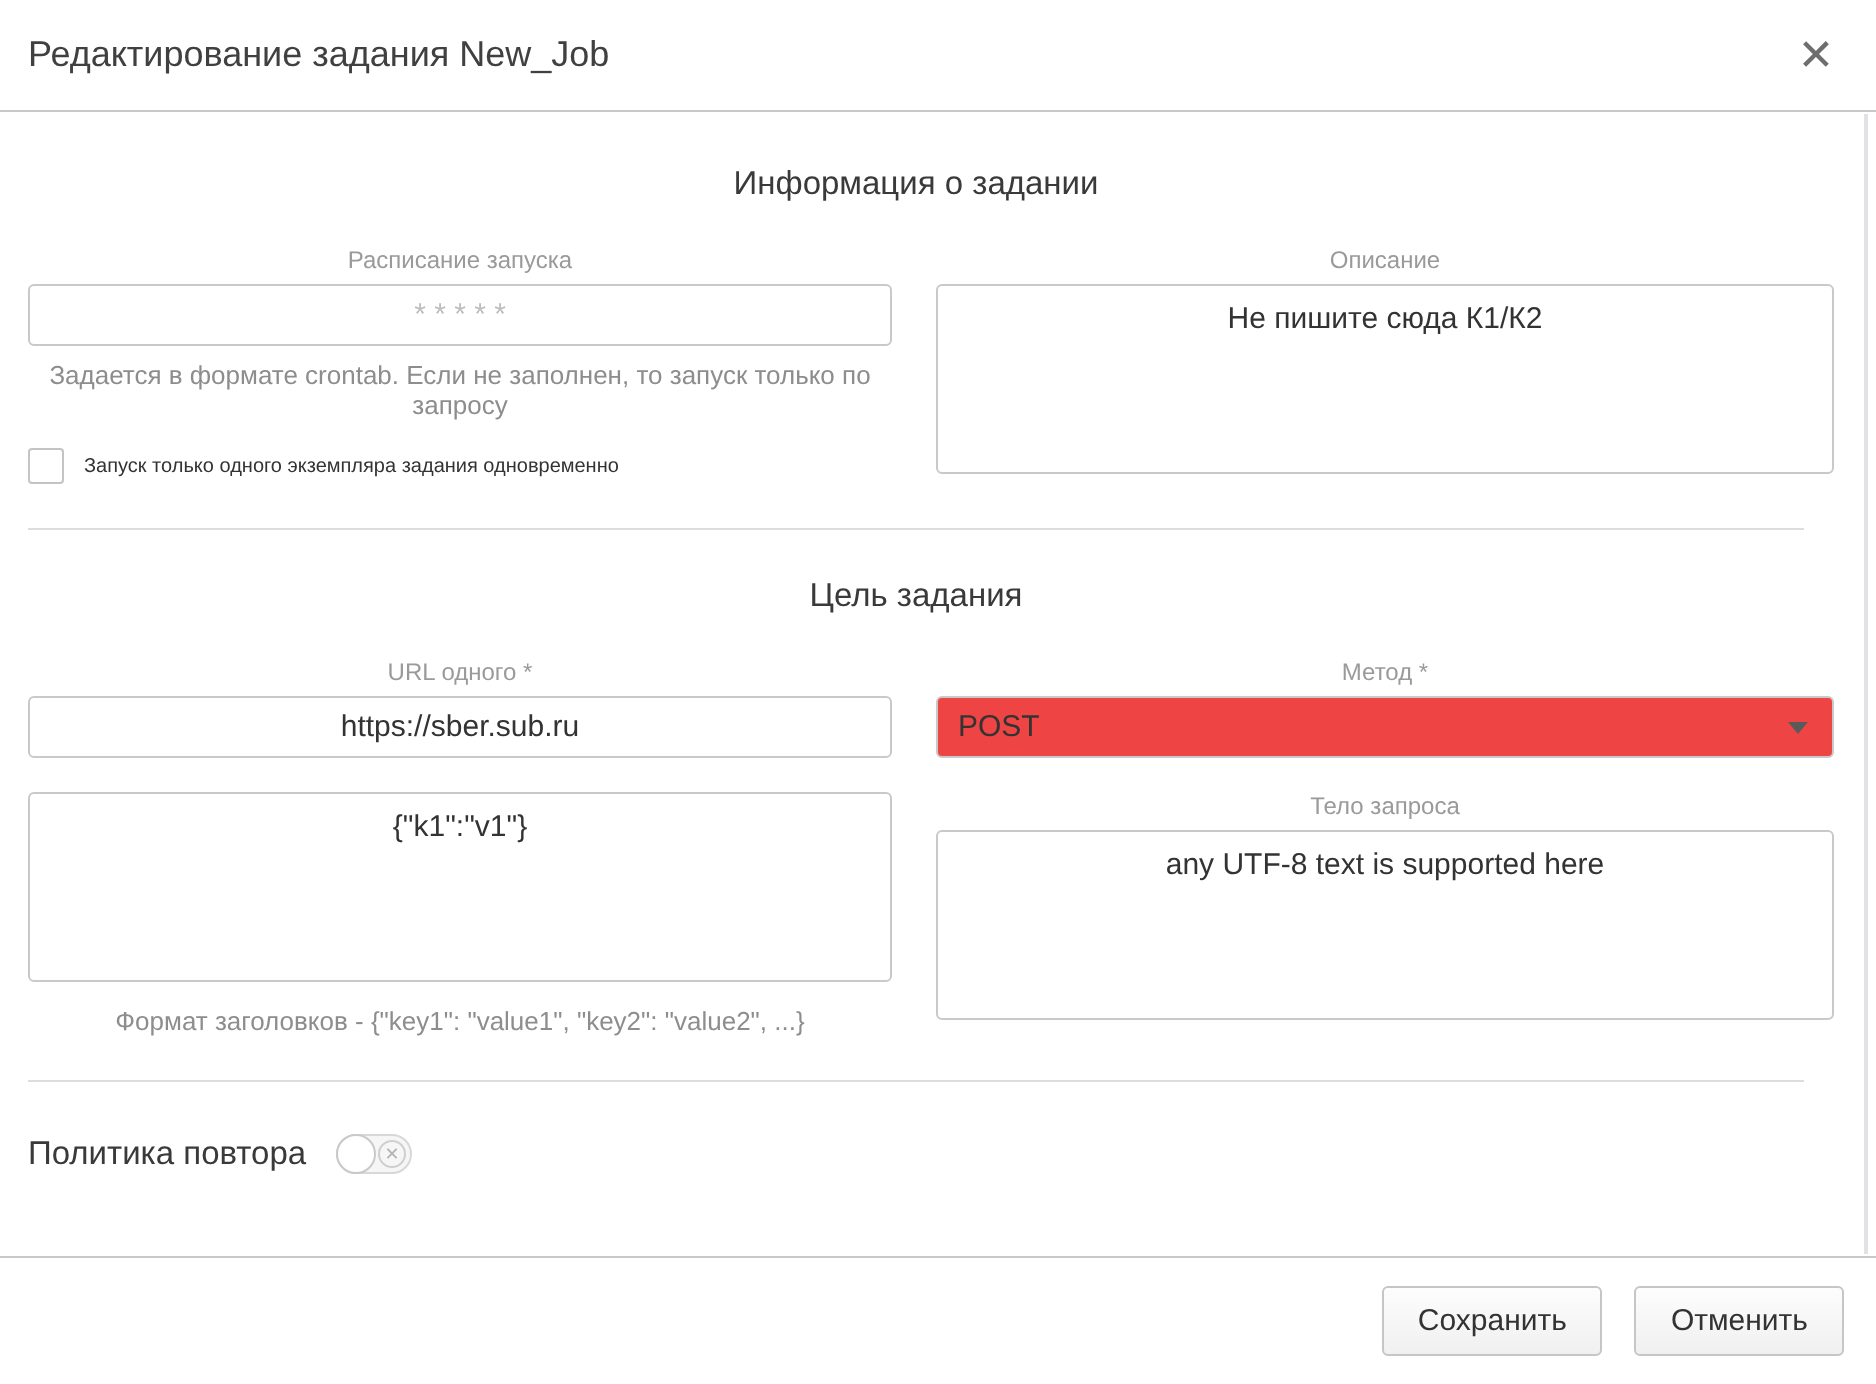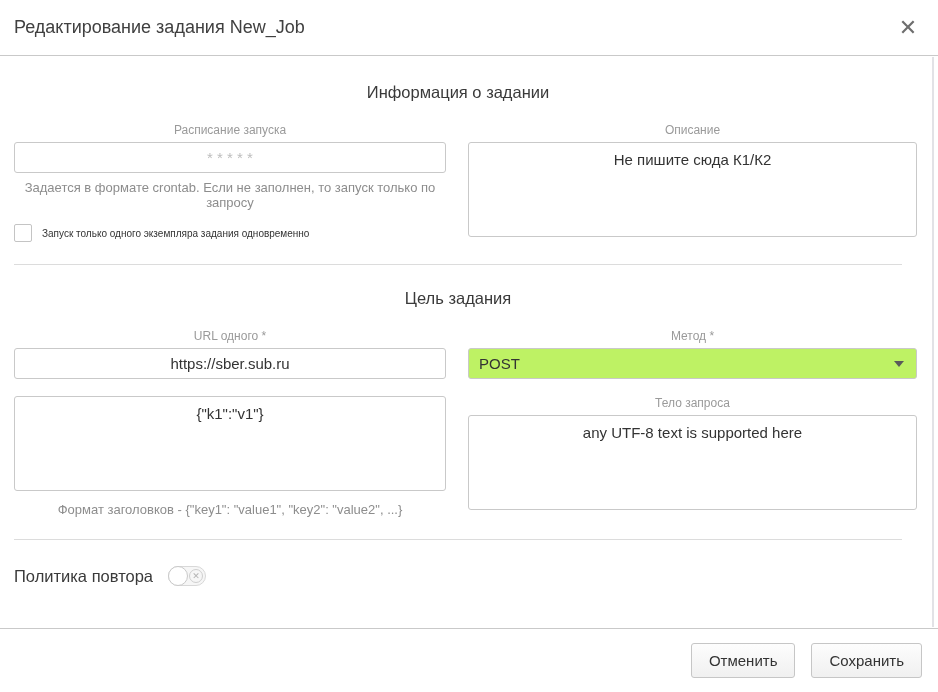--- a/index.html
+++ b/index.html
@@ -46,21 +46,21 @@
   .helper { font-size: 13px; color: #8d8d8d; margin-top: 7px; }
 
   .checkbox-row { margin-top: 14px; display: flex; align-items: center; cursor: pointer; }
   .checkbox {
     width: 18px; height: 18px; flex: 0 0 18px; border: 1px solid #c4c4c4; border-radius: 2px; background: #fff;
   }
   .checkbox-label { margin-left: 10px; font-size: 10px; color: #333; }
 
   .select {
     width: 100%; height: 31px; border: 1px solid #c9c9c9; border-radius: 3px;
-    background: #bef264; display: flex; align-items: center; justify-content: space-between;
+    background: #ef4444; display: flex; align-items: center; justify-content: space-between;
     padding: 0 12px 0 10px; font-size: 15px; color: #333; cursor: pointer;
   }
   .caret {
     width: 0; height: 0; border-left: 5px solid transparent; border-right: 5px solid transparent;
     border-top: 6px solid #5a5a5a;
   }
 
   .divider { border: 0; border-top: 1px solid #dcdcdc; margin: 22px 0 0; }
 
   .retry-row { margin-top: 26px; display: flex; align-items: center; }
@@ -160,17 +160,17 @@
         <span class="toggle-knob"></span>
         <span class="toggle-x">✕</span>
       </div>
     </div>
 
   </div>
 
   <div class="scroll-track"></div>
 
   <div class="modal-footer">
+    <button class="btn">Сохранить</button>
     <button class="btn">Отменить</button>
-    <button class="btn">Сохранить</button>
   </div>
 
 </div>
 
 </body></html>

